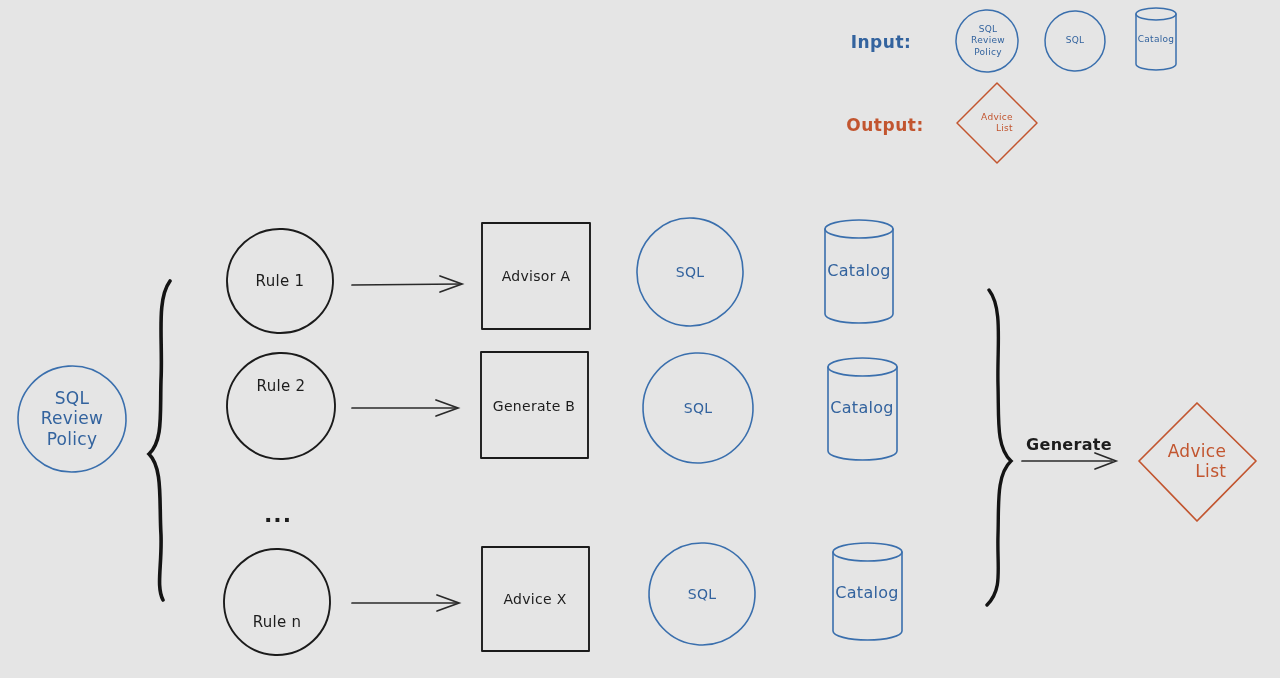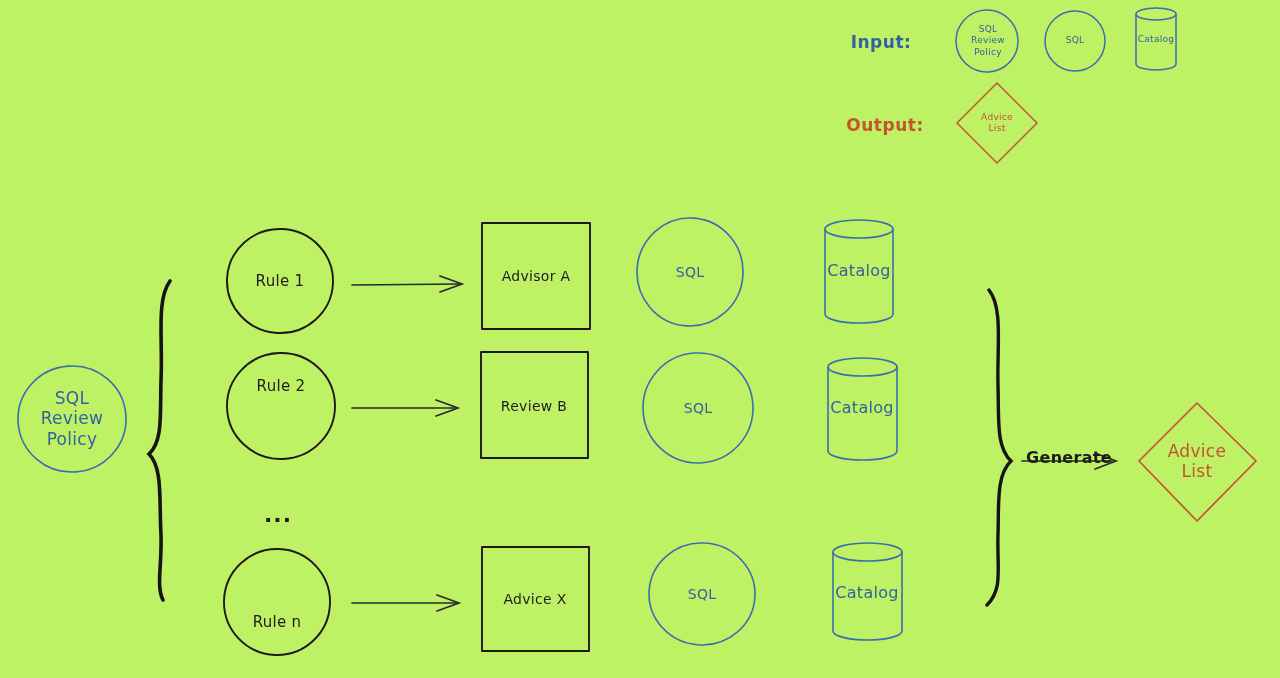--- a/index.html
+++ b/index.html
@@ -1,41 +1,41 @@
 <!DOCTYPE html>
 <html><head>
 <meta charset="utf-8">
 <style>
   * { margin: 0; padding: 0; box-sizing: border-box; }
   html, body { background: #ffffff; }
   .canvas {
     position: relative;
     width: 1280px;
     height: 678px;
-    background: #bef264;
+    background: #e5e5e5;
     overflow: hidden;
     font-family: "DejaVu Sans", "Liberation Sans", sans-serif;
   }
   svg.strokes {
     position: absolute;
     left: 0; top: 0;
     width: 1280px; height: 678px;
   }
   .lbl {
     position: absolute;
     transform: translate(-50%, -50%);
     white-space: pre-line;
     text-align: center;
     letter-spacing: 0.3px;
     line-height: 1.2;
     color: #1d1d1d;
     pointer-events: none;
   }
   .blue   { color: #33639e; }
-  .orange { color: #c2552f; }
+  .orange { color: #c2552f; text-align: right; }
   .ink    { color: #1d1d1d; }
   .bold   { font-weight: 600; }
   .f17 { font-size: 17px; }
   .f18 { font-size: 14px; }
   .f19 { font-size: 15px; }
   .f16 { font-size: 16px; }
   .f9  { font-size: 9px; line-height: 1.25; }
   .f22 { font-size: 22px; font-weight: 700; letter-spacing: 1px; }
   .legend-caption { font-size: 17px; font-weight: 600; letter-spacing: 0.5px; }
 </style>
@@ -134,28 +134,28 @@
   <div class="lbl blue f17" style="left:72px; top:419px;">SQL
 Review
 Policy</div>
 
   <div class="lbl ink f19" style="left:280px; top:281px;">Rule 1</div>
   <div class="lbl ink f18" style="left:536px; top:276px;">Advisor A</div>
   <div class="lbl blue f18" style="left:690px; top:272px;">SQL</div>
   <div class="lbl blue f16" style="left:859px; top:271px;">Catalog</div>
 
   <div class="lbl ink f19" style="left:281px; top:386px;">Rule 2</div>
-  <div class="lbl ink f18" style="left:534px; top:406px;">Review B</div>
+  <div class="lbl ink f18" style="left:534px; top:406px;">Generate B</div>
   <div class="lbl blue f18" style="left:698px; top:408px;">SQL</div>
   <div class="lbl blue f16" style="left:862px; top:408px;">Catalog</div>
 
   <div class="lbl ink f22" style="left:278px; top:515px;">...</div>
 
   <div class="lbl ink f19" style="left:277px; top:622px;">Rule n</div>
   <div class="lbl ink f18" style="left:535px; top:599px;">Advice X</div>
   <div class="lbl blue f18" style="left:702px; top:594px;">SQL</div>
   <div class="lbl blue f16" style="left:867px; top:593px;">Catalog</div>
 
-  <div class="lbl ink f16 bold" style="left:1069px; top:458px;">Generate</div>
+  <div class="lbl ink f16 bold" style="left:1069px; top:445px;">Generate</div>
   <div class="lbl orange f17" style="left:1197px; top:461px;">Advice
 List</div>
 
 </div>
 
 </body></html>

